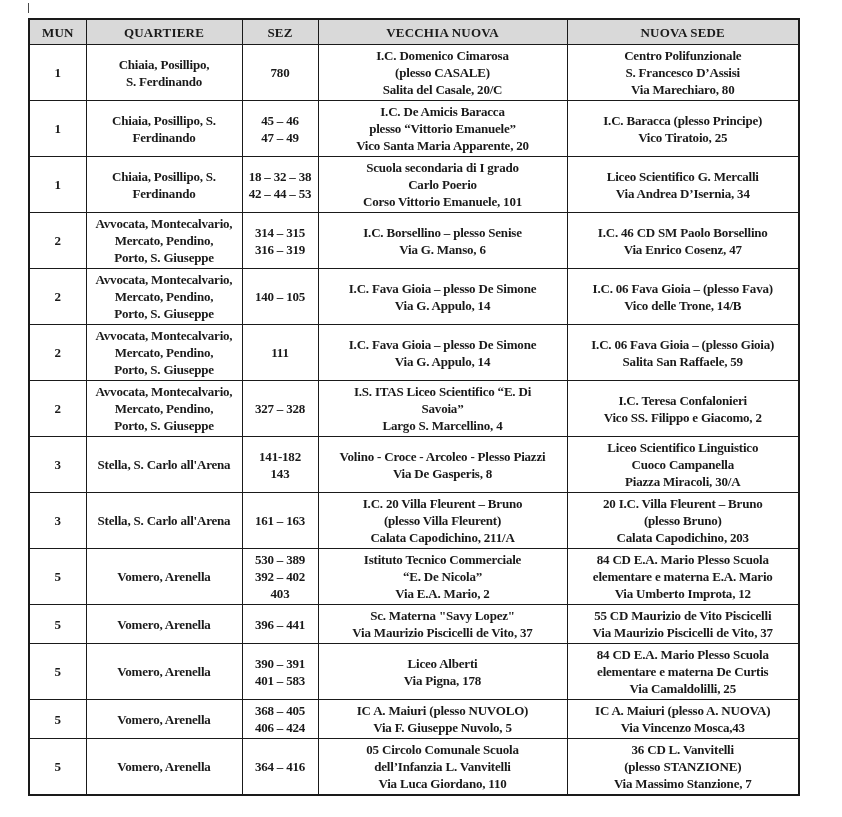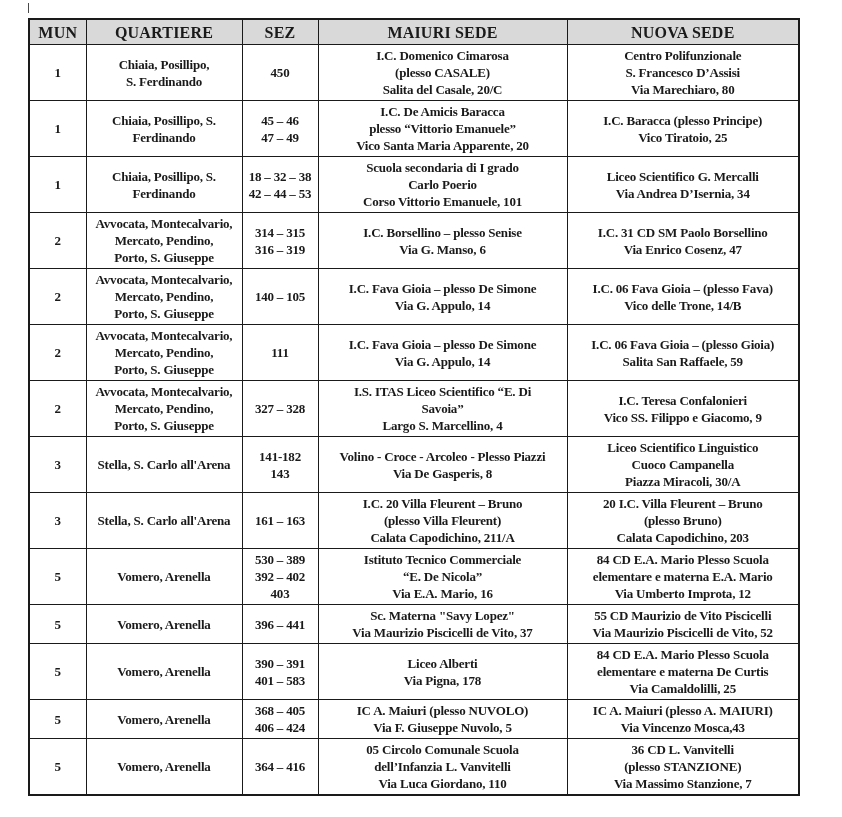--- a/index.html
+++ b/index.html
@@ -37,21 +37,21 @@
     text-align: center;
     vertical-align: middle;
     padding: 2px 2px;
     white-space: pre-line;
     overflow: hidden;
   }
   table.seggi { border: 2px solid var(--border, #1a1a1a); }
   table.seggi th {
     background: var(--header_bg, #d9d9d9);
     height: 20px;
-    font-size: 16px;
+    font-size: 13px;
     letter-spacing: 0.2px;
   }
   tbody tr:nth-child(1)  { height: 56px; }
   tbody tr:nth-child(2)  { height: 55px; }
   tbody tr:nth-child(3)  { height: 52px; }
   tbody tr:nth-child(4)  { height: 56px; }
   tbody tr:nth-child(5)  { height: 53px; }
   tbody tr:nth-child(6)  { height: 52px; }
   tbody tr:nth-child(7)  { height: 56px; }
   tbody tr:nth-child(8)  { height: 53px; }
@@ -74,30 +74,30 @@
       <col style="width:156px">
       <col style="width:76px">
       <col style="width:249px">
       <col style="width:232px">
     </colgroup>
     <thead>
       <tr>
         <th>MUN</th>
         <th>QUARTIERE</th>
         <th>SEZ</th>
-        <th>MAIURI SEDE</th>
+        <th>VECCHIA NUOVA</th>
         <th>NUOVA SEDE</th>
       </tr>
     </thead>
     <tbody>
       <tr>
         <td>1</td>
         <td>Chiaia, Posillipo,
 S. Ferdinando</td>
-        <td>450</td>
+        <td>780</td>
         <td>I.C. Domenico Cimarosa
 (plesso CASALE)
 Salita del Casale, 20/C</td>
         <td>Centro Polifunzionale
 S. Francesco D’Assisi
 Via Marechiaro, 80</td>
       </tr>
       <tr>
         <td>1</td>
         <td>Chiaia, Posillipo, S.
@@ -124,21 +124,21 @@
       </tr>
       <tr>
         <td>2</td>
         <td>Avvocata, Montecalvario,
 Mercato, Pendino,
 Porto, S. Giuseppe</td>
         <td>314 – 315
 316 – 319</td>
         <td>I.C. Borsellino – plesso Senise
 Via G. Manso, 6</td>
-        <td>I.C. 31 CD SM Paolo Borsellino
+        <td>I.C. 46 CD SM Paolo Borsellino
 Via Enrico Cosenz, 47</td>
       </tr>
       <tr>
         <td>2</td>
         <td>Avvocata, Montecalvario,
 Mercato, Pendino,
 Porto, S. Giuseppe</td>
         <td>140 – 105</td>
         <td>I.C. Fava Gioia – plesso De Simone
 Via G. Appulo, 14</td>
@@ -159,21 +159,21 @@
       <tr>
         <td>2</td>
         <td>Avvocata, Montecalvario,
 Mercato, Pendino,
 Porto, S. Giuseppe</td>
         <td>327 – 328</td>
         <td>I.S. ITAS Liceo Scientifico “E. Di
 Savoia”
 Largo S. Marcellino, 4</td>
         <td>I.C. Teresa Confalonieri
-Vico SS. Filippo e Giacomo, 9</td>
+Vico SS. Filippo e Giacomo, 2</td>
       </tr>
       <tr>
         <td>3</td>
         <td>Stella, S. Carlo all'Arena</td>
         <td>141-182
 143</td>
         <td>Volino - Croce - Arcoleo - Plesso Piazzi
 Via De Gasperis, 8</td>
         <td>Liceo Scientifico Linguistico
 Cuoco Campanella
@@ -191,53 +191,53 @@
 Calata Capodichino, 203</td>
       </tr>
       <tr>
         <td>5</td>
         <td>Vomero, Arenella</td>
         <td>530 – 389
 392 – 402
 403</td>
         <td>Istituto Tecnico Commerciale
 “E. De Nicola”
-Via E.A. Mario, 16</td>
+Via E.A. Mario, 2</td>
         <td>84 CD E.A. Mario Plesso Scuola
 elementare e materna E.A. Mario
 Via Umberto Improta, 12</td>
       </tr>
       <tr>
         <td>5</td>
         <td>Vomero, Arenella</td>
         <td>396 – 441</td>
         <td>Sc. Materna "Savy Lopez"
 Via Maurizio Piscicelli de Vito, 37</td>
         <td>55 CD Maurizio de Vito Piscicelli
-Via Maurizio Piscicelli de Vito, 52</td>
+Via Maurizio Piscicelli de Vito, 37</td>
       </tr>
       <tr>
         <td>5</td>
         <td>Vomero, Arenella</td>
         <td>390 – 391
 401 – 583</td>
         <td>Liceo Alberti
 Via Pigna, 178</td>
         <td>84 CD E.A. Mario Plesso Scuola
 elementare e materna De Curtis
 Via Camaldolilli, 25</td>
       </tr>
       <tr>
         <td>5</td>
         <td>Vomero, Arenella</td>
         <td>368 – 405
 406 – 424</td>
         <td>IC A. Maiuri (plesso NUVOLO)
 Via F. Giuseppe Nuvolo, 5</td>
-        <td>IC A. Maiuri (plesso A. MAIURI)
+        <td>IC A. Maiuri (plesso A. NUOVA)
 Via Vincenzo Mosca,43</td>
       </tr>
       <tr>
         <td>5</td>
         <td>Vomero, Arenella</td>
         <td>364 – 416</td>
         <td>05 Circolo Comunale Scuola
 dell’Infanzia L. Vanvitelli
 Via Luca Giordano, 110</td>
         <td>36 CD L. Vanvitelli

